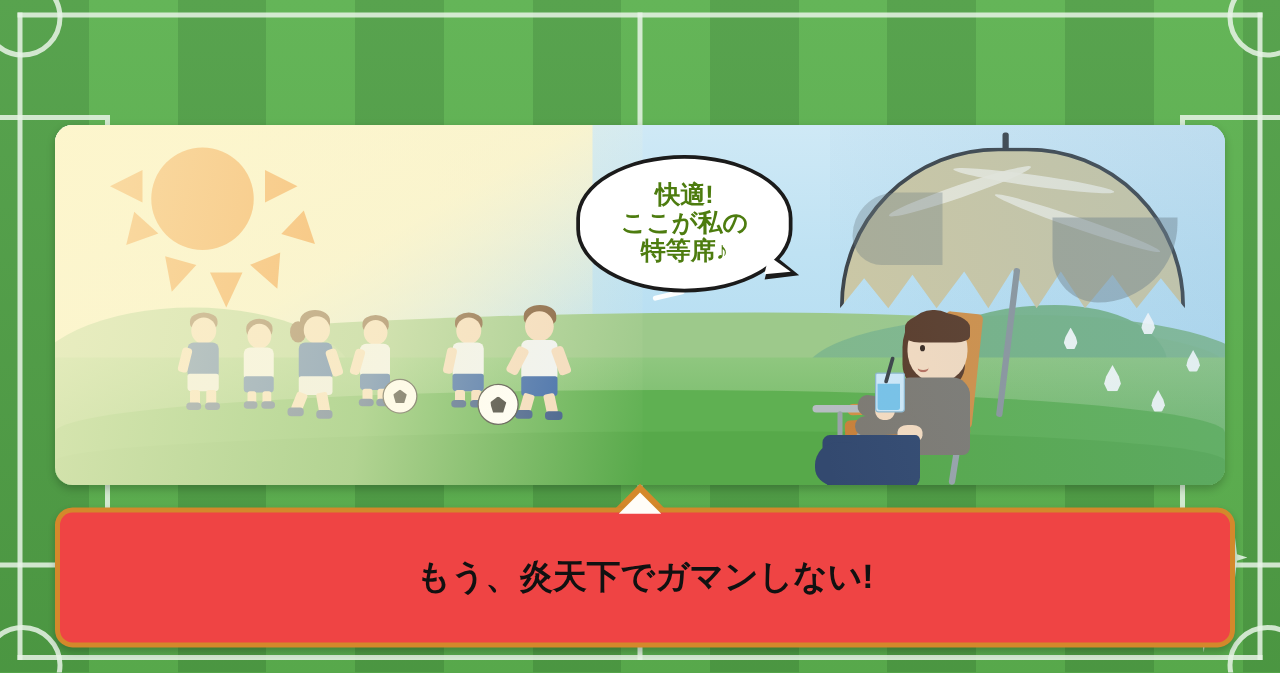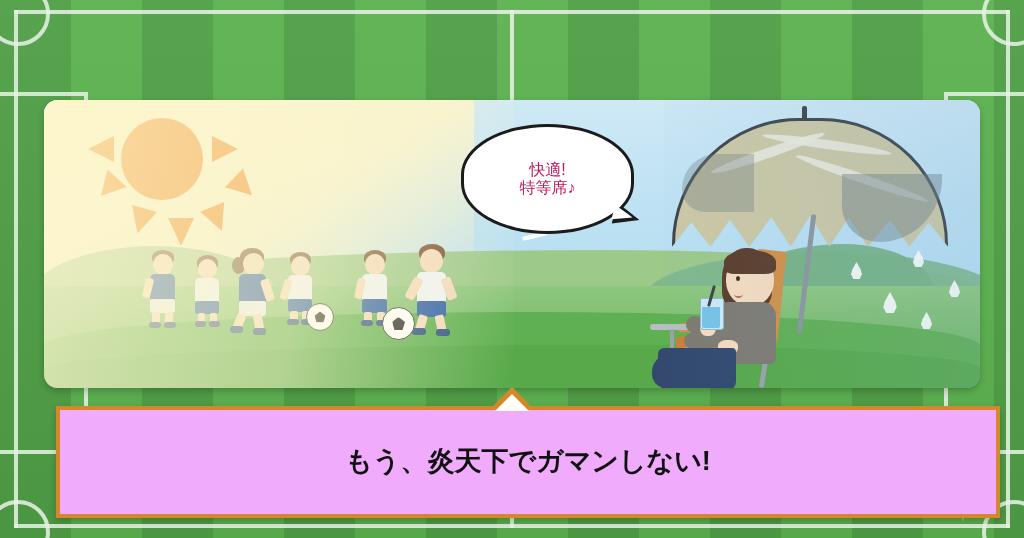--- a/index.html
+++ b/index.html
@@ -120,32 +120,32 @@
     clip-path:polygon(50% 0%,82% 42%,92% 68%,74% 95%,26% 95%,8% 68%,18% 42%);}
   .wind{position:absolute;height:4px;background:#ffffff;border-radius:3px;opacity:.95;}
 
   
   .bubble{
     position:absolute;left:461px;top:124px;width:167px;height:104px;
     background:#ffffff;border:3.5px solid #1b1b1b;border-radius:50%/46%;
     display:flex;flex-direction:column;align-items:center;justify-content:center;
     z-index:9;
   }
-  .bubble-line{font-size:16px;font-weight:normal;color:#be185d;line-height:1.12;white-space:nowrap;}
+  .bubble-line{font-size:20px;font-weight:bold;color:#4d7c0f;line-height:1.12;white-space:nowrap;}
   .bubble-tail{position:absolute;right:-4px;bottom:1px;width:0;height:0;
     border-left:26px solid #1b1b1b;border-top:12px solid transparent;
     border-bottom:10px solid transparent;transform:rotate(14deg);z-index:8;}
   .bubble-tail2{position:absolute;right:1px;bottom:5px;width:0;height:0;
     border-left:20px solid #ffffff;border-top:8px solid transparent;
     border-bottom:7px solid transparent;transform:rotate(14deg);z-index:10;}
 
   
   .caption{
-    position:absolute;left:56px;top:406px;width:936px;height:104px;
-    background:#f0abfc;border:4px solid #d4882b;border-radius:1px;
+    position:absolute;left:44px;top:406px;width:936px;height:104px;
+    background:#ef4444;border:4px solid #d4882b;border-radius:14px;
     box-shadow:0 3px 6px rgba(0,0,0,.2);
     display:flex;flex-direction:column;align-items:center;justify-content:center;
     z-index:6;
   }
   .cap-line{font-size:27px;font-weight:bold;color:#111;line-height:1.33;white-space:nowrap;}
   .cap-notch-o{position:absolute;left:490px;top:387px;width:0;height:0;
     border-left:22px solid transparent;border-right:22px solid transparent;
     border-bottom:22px solid #d4882b;z-index:5;}
   .cap-notch-i{position:absolute;left:495px;top:394px;width:0;height:0;
     border-left:17px solid transparent;border-right:17px solid transparent;
@@ -338,20 +338,21 @@
     <div class="drop" style="left:904px;top:180px;"></div>
     <div class="drop" style="left:876px;top:212px;"></div>
 
     <div class="lightcone"></div>
     <div class="shadecone"></div>
   </div>
 
   <div class="bubble-tail" style="left:614px;top:205px;"></div>
   <div class="bubble">
     <span class="bubble-line">快適!</span>
+    <span class="bubble-line">ここが私の</span>
     <span class="bubble-line">特等席♪</span>
   </div>
   <div class="bubble-tail2" style="left:613px;top:207px;"></div>
 
   <div class="cap-notch-o"></div>
   <div class="caption">
     <span class="cap-line">もう、炎天下でガマンしない!</span>
   </div>
   <div class="cap-notch-i"></div>
 

